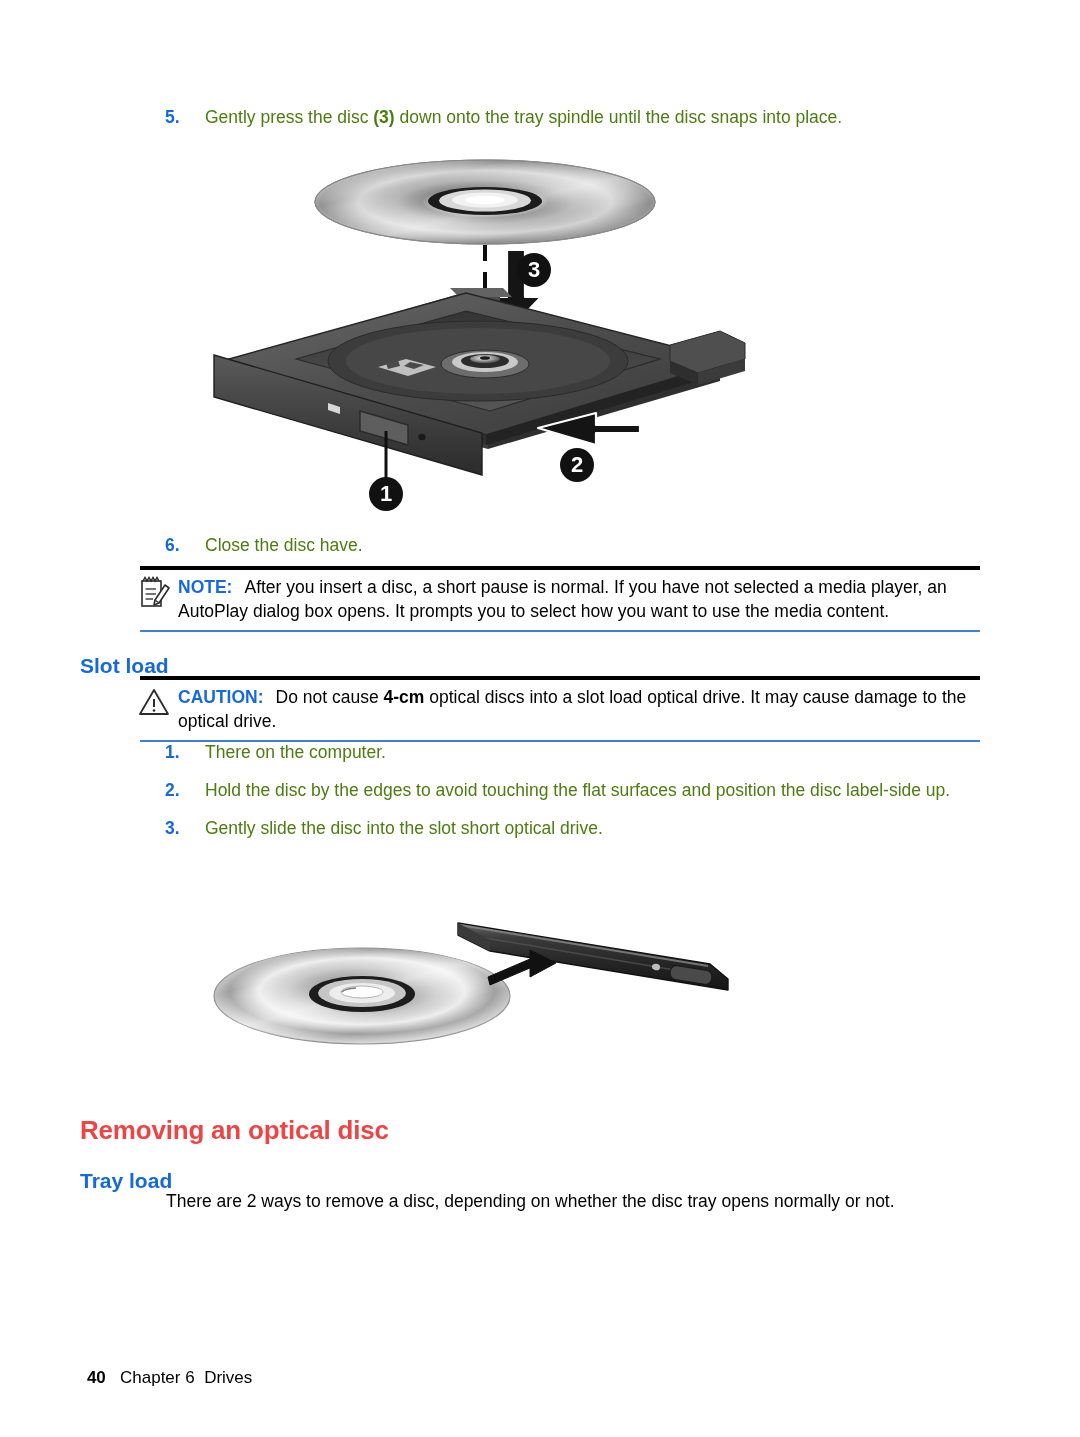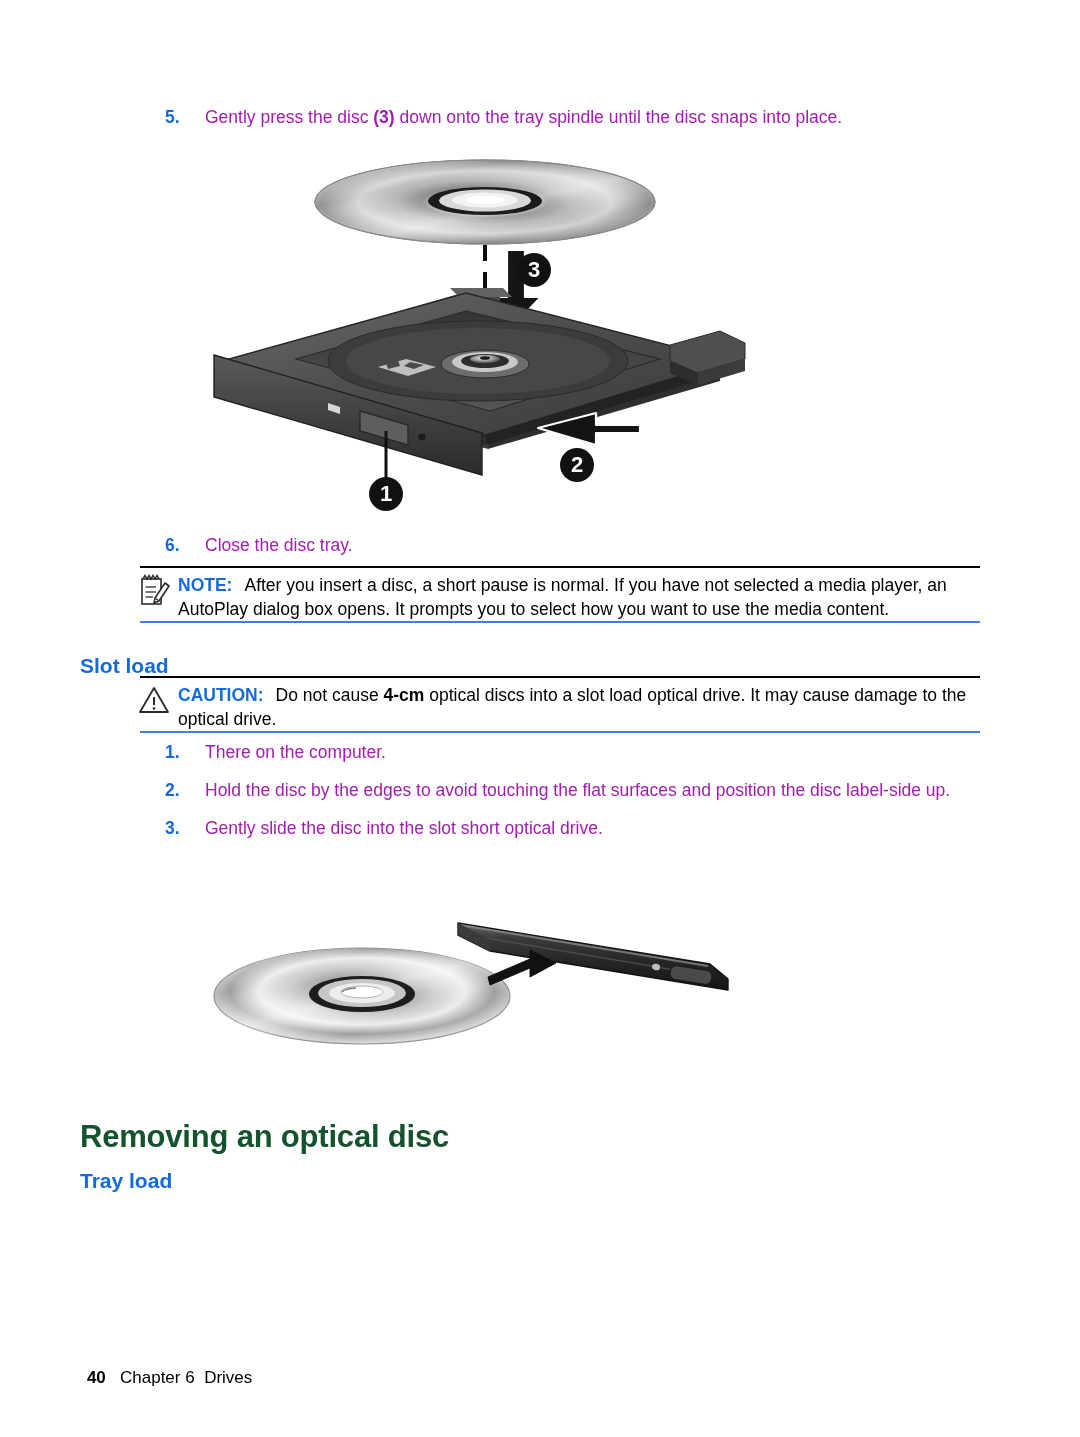--- a/index.html
+++ b/index.html
@@ -32,50 +32,50 @@
   }
   .listitem .num {
     color: #1569de;
     font-weight: bold;
     width: 40px;
     flex: 0 0 40px;
     text-align: left;
   }
   .listitem .txt {
     flex: 1 1 auto;
-    color: #a21caf;
+    color: #4d7c0f;
   }
 
   .body-para {
     position: absolute;
     font-size: 17.5px;
     line-height: 24px;
     color: #000;
   }
 
   .h1 {
     position: absolute;
-    color: #14532d;
+    color: #ef4444;
     font-weight: bold;
-    font-size: 31px;
+    font-size: 26px;
     letter-spacing: -0.2px;
   }
   .h2 {
     position: absolute;
     color: #1569de;
     font-weight: bold;
     font-size: 21px;
   }
 
   
   .admon {
     position: absolute;
-    border-top: 2px solid #000000;
+    border-top: 4px solid #000000;
     border-bottom: 2px solid #3d7fe0;
-    padding: 5px 0 0 0;
+    padding: 5px 0 7px 0;
     box-sizing: border-box;
   }
   .admon-inner {
     position: relative;
     padding-left: 38px;
     font-size: 17.5px;
     line-height: 24px;
   }
   .admon .kw {
     color: #1569de;
@@ -241,21 +241,21 @@
 
       <g>
         <circle cx="334" cy="125" r="17" fill="#111111"></circle>
         <text x="334" y="132" text-anchor="middle" font-family="Liberation Sans, sans-serif" font-size="22" font-weight="bold" fill="#ffffff">3</text>
       </g>
     </svg>
   </div>
 
   <div class="listitem" style="left:165px; top:533px; width:800px;">
     <span class="num">6.</span>
-    <span class="txt">Close the disc tray.</span>
+    <span class="txt">Close the disc have.</span>
   </div>
 
   <div class="admon" style="left:140px; top:566px; width:840px;">
     <div class="admon-inner">
       <span class="admon-icon">
         <svg width="34" height="34" viewBox="0 0 34 34" xmlns="http://www.w3.org/2000/svg">
           <rect x="4" y="5" width="19" height="25" fill="#ffffff" stroke="#2b2b2b" stroke-width="1.6"></rect>
           <line x1="7.5" y1="13" x2="18" y2="13" stroke="#2b2b2b" stroke-width="1.3"></line>
           <line x1="7.5" y1="18" x2="18" y2="18" stroke="#2b2b2b" stroke-width="1.3"></line>
           <line x1="7.5" y1="23" x2="15" y2="23" stroke="#2b2b2b" stroke-width="1.3"></line>
@@ -349,18 +349,19 @@
       <g>
         <path d="M298 97 L340 79 L340 70 L366 83 L340 97 L340 88 L300 105 Z" fill="#111111" stroke="#111111" stroke-width="1"></path>
       </g>
     </svg>
   </div>
 
   <h1 class="h1" style="left:80px; top:1098px;">Removing an optical disc</h1>
 
   <h2 class="h2" style="left:80px; top:1152px;text-align:center;">Tray load</h2>
 
+  <div class="body-para" style="left:166px; top:1189px; width:800px;">There are 2 ways to remove a disc, depending on whether the disc tray opens normally or not.</div>
 
   <div class="footer" style="left:68px; top:1348px;">
     <span class="pg">40</span><span>   </span><span>Chapter 6</span><span>  </span><span>Drives</span>
   </div>
 
 </div>
 
 </body></html>

